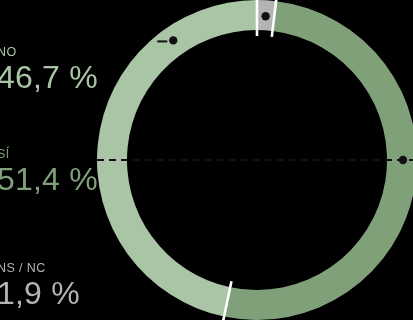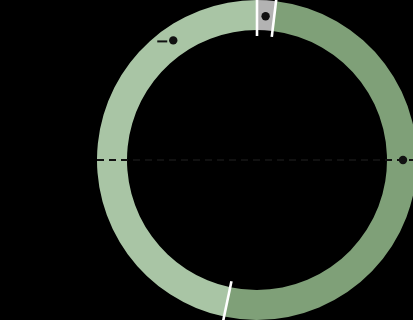--- a/index.html
+++ b/index.html
@@ -73,20 +73,38 @@
   }
   .donut-svg {
     display: block;
   }
 </style>
 </head>
 <body>
 
 <div id="stage">
 
+  <div class="legend">
+
+    <div class="legend-item no">
+      <div class="legend-name">NO</div>
+      <div class="legend-value">46,7 %</div>
+    </div>
+
+    <div class="legend-item si">
+      <div class="legend-name">SÍ</div>
+      <div class="legend-value">51,4 %</div>
+    </div>
+
+    <div class="legend-item nsnc">
+      <div class="legend-name">NS / NC</div>
+      <div class="legend-value">1,9 %</div>
+    </div>
+
+  </div>
 
   <div class="donut-wrap">
     <svg class="donut-svg" width="320" height="360" viewBox="0 0 320 360">
 
       <g id="arc-group">
           <path d="M 160 20 A 160 160 0 0 0 127.06198259681904 336.57294469207557
             L 133.23786085991546 307.2155175623114 A 130 130 0 0 1 160 50 Z" fill="#a9c5a5"></path>
           <path d="M 127.06198259681904 336.57294469207557 A 160 160 0 1 0 179.0555456151793 21.138783268829826
             L 175.48263081233318 50.92526140592423 A 130 130 0 1 1 133.23786085991546 307.2155175623114 Z" fill="#7fa078"></path>
           <path d="M 179.0555456151793 21.138783268829826 A 160 160 0 0 0 160.00000000000034 20

